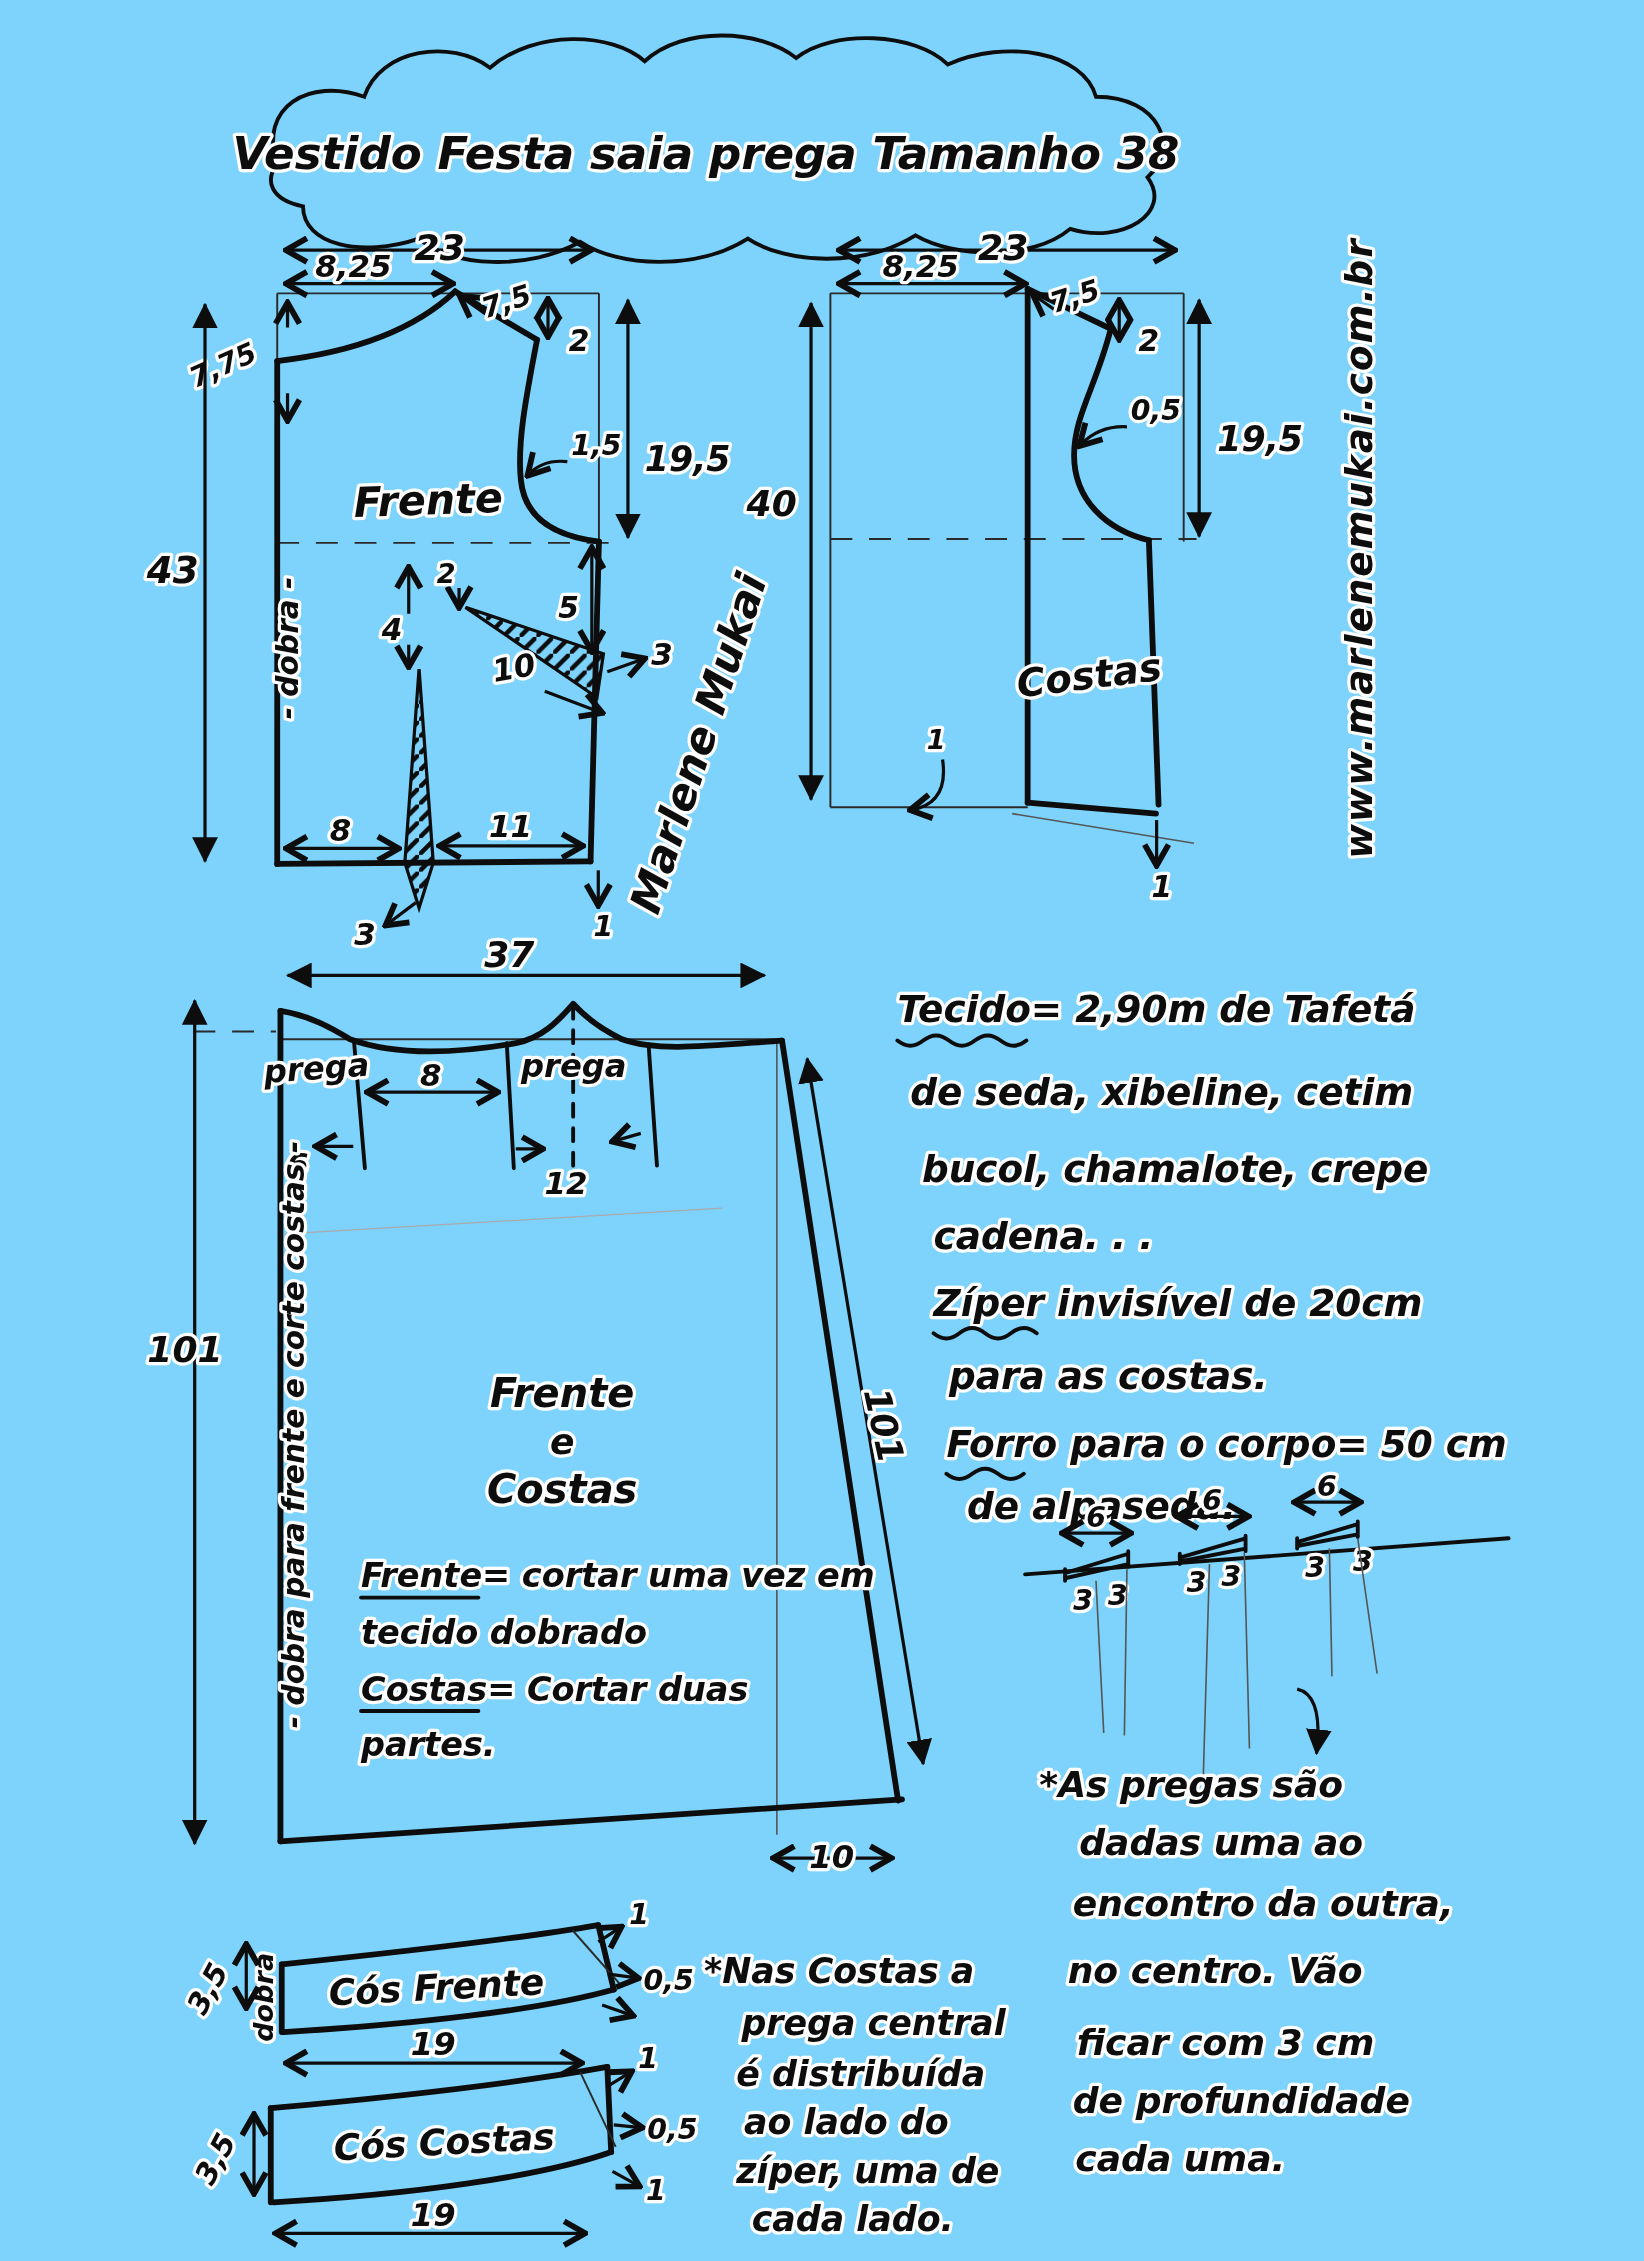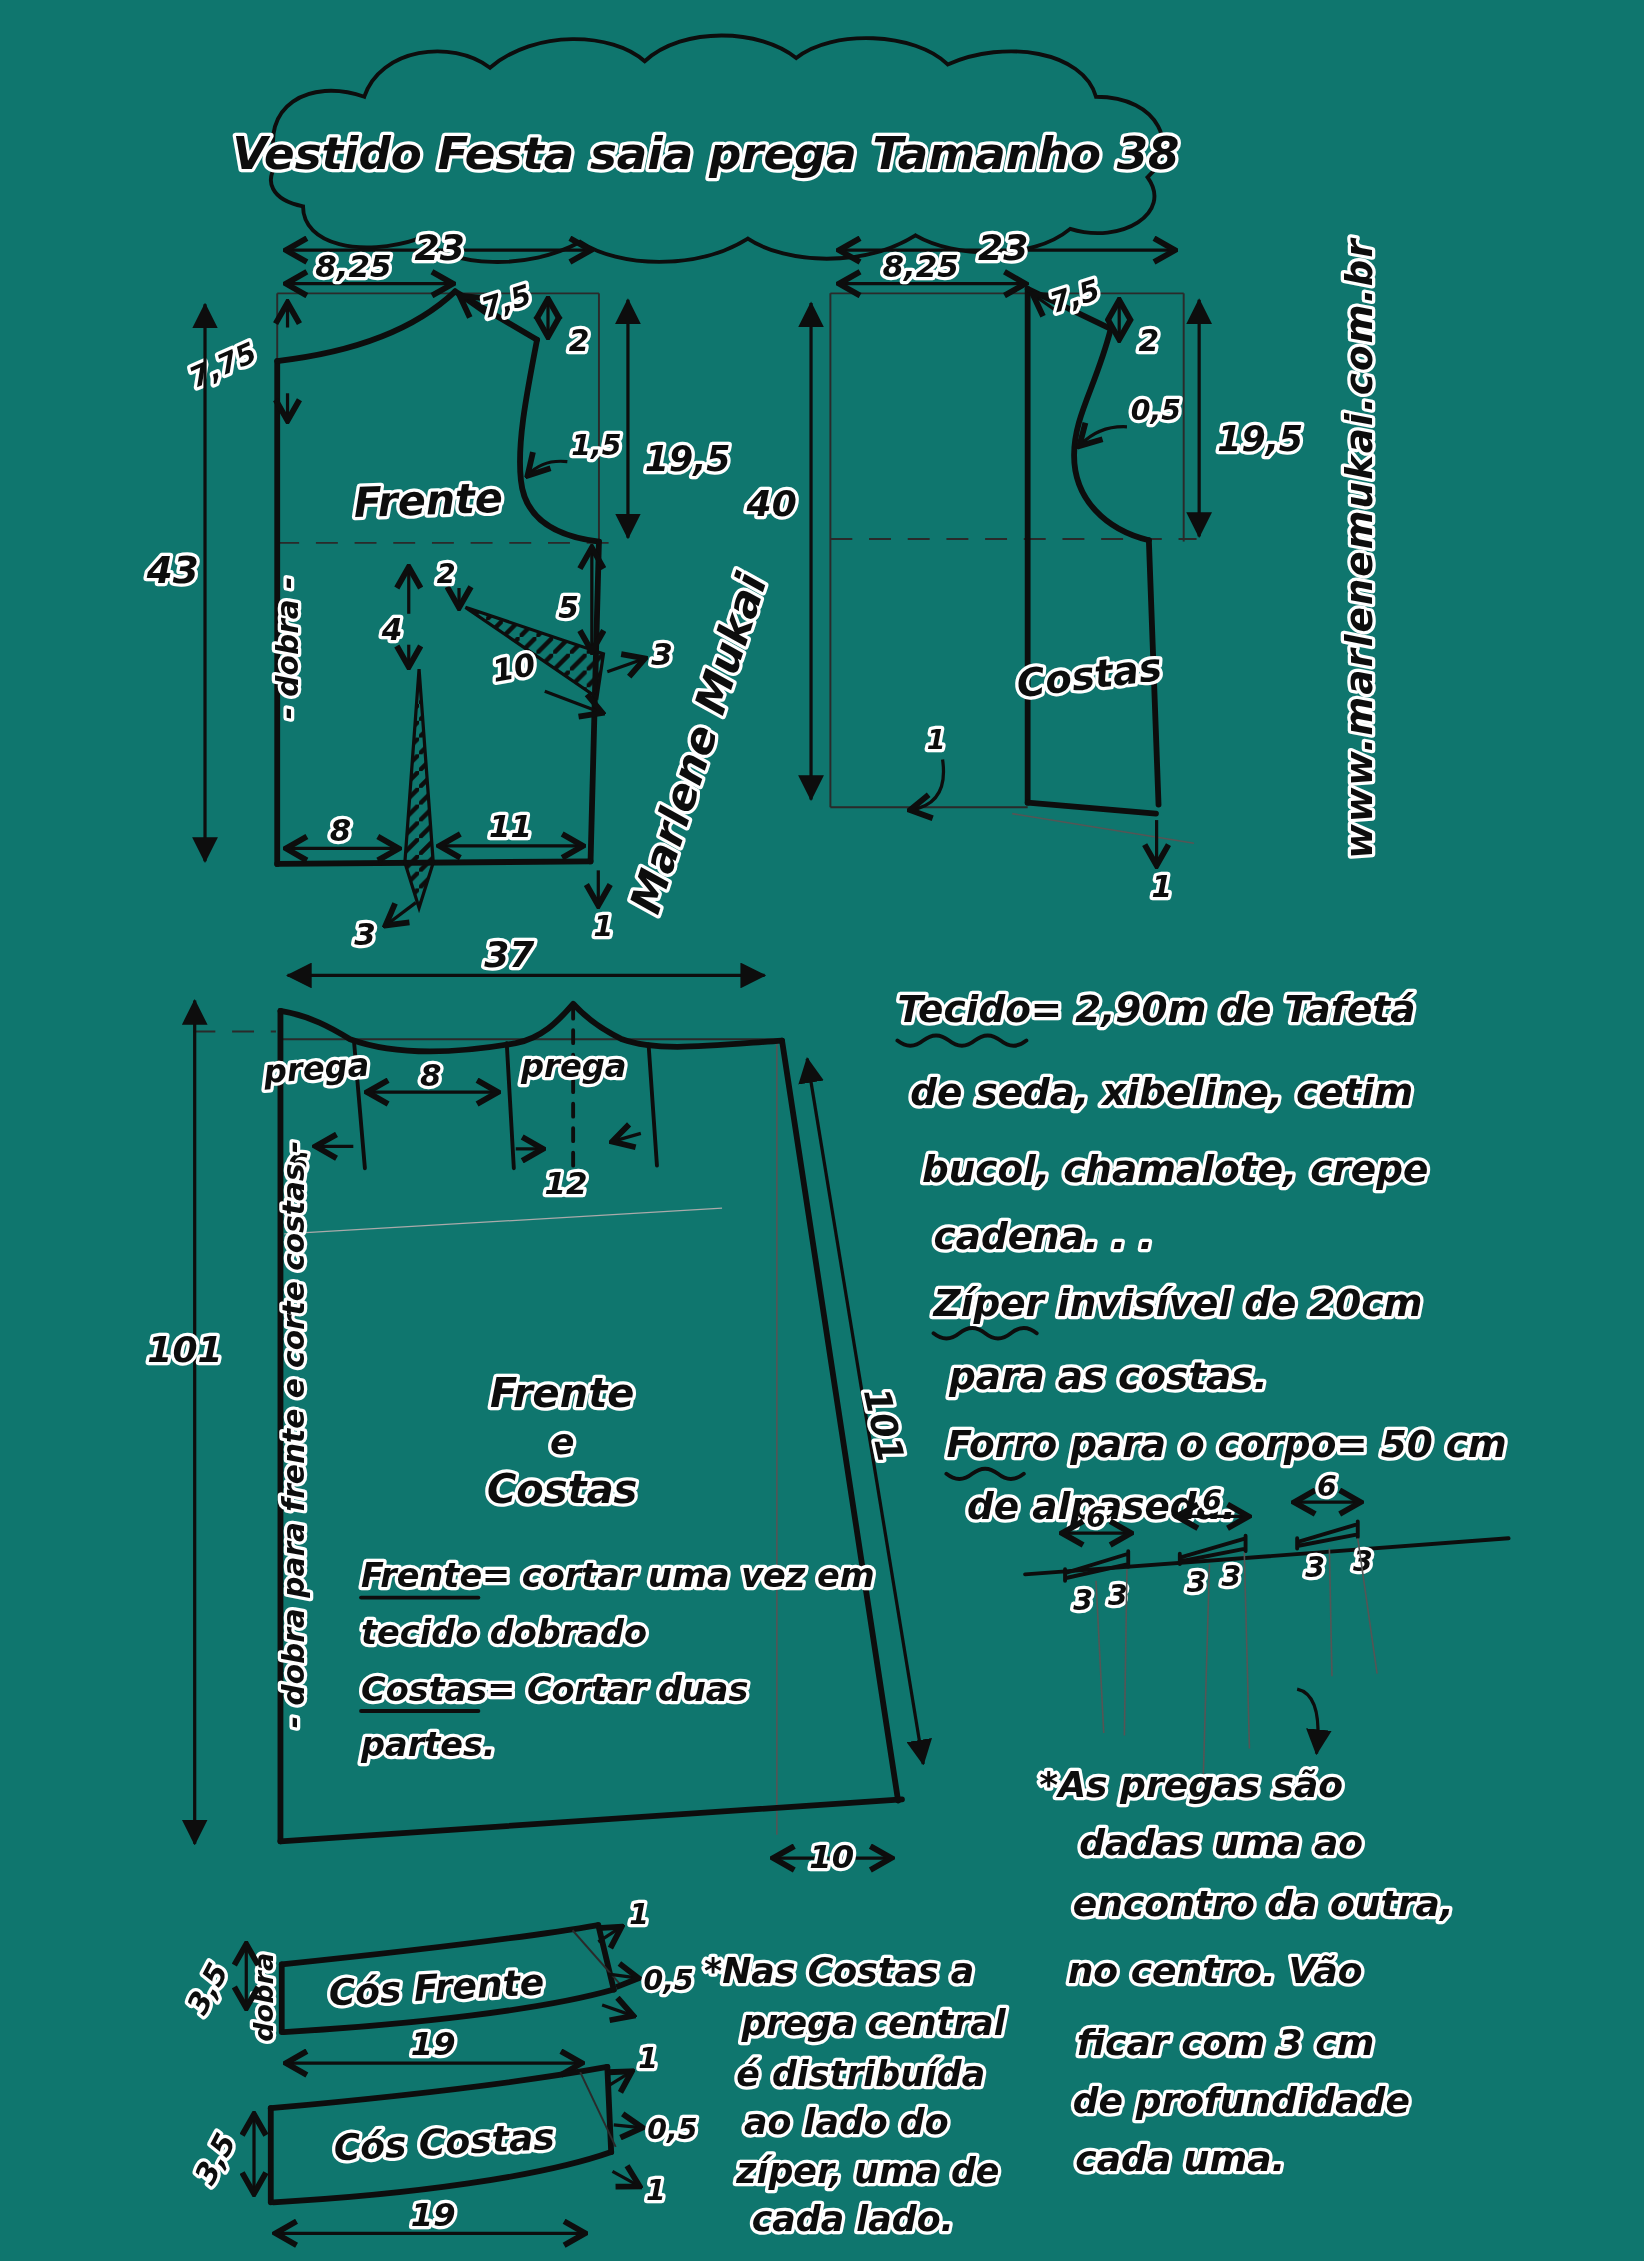--- a/index.html
+++ b/index.html
@@ -1,16 +1,16 @@
 <!DOCTYPE html>
 <html style="font-size:10.3px"><head>
 <meta charset="utf-8">
 <style>
   html,body{margin:0;padding:0;background:#e8e8e8;}
-  .sheet{position:relative;width:1644px;height:2261px;background:#0f766e;margin:0 auto;
+  .sheet{position:relative;width:1644px;height:2261px;background:#7dd3fc;margin:0 auto;
          font-family:"DejaVu Sans",sans-serif;}
   svg{display:block;width:1644px;height:2261px;}
   .hw{font-family:"DejaVu Sans",sans-serif;font-style:italic;font-weight:600;fill:#0d0d0d;
       paint-order:stroke;stroke:#ffffff;stroke-width:10px;stroke-linejoin:round;}
   .big{font-weight:700;}
   .thick{stroke:#0d0d0d;stroke-width:9;fill:none;stroke-linecap:round;stroke-linejoin:round;}
   .med{stroke:#0d0d0d;stroke-width:6;fill:none;stroke-linecap:round;}
   .thin{stroke:#2a2a2a;stroke-width:3;fill:none;}
   .vthin{stroke:#555;stroke-width:2.5;fill:none;}
   .faint{stroke:#aaa;stroke-width:2;fill:none;}

